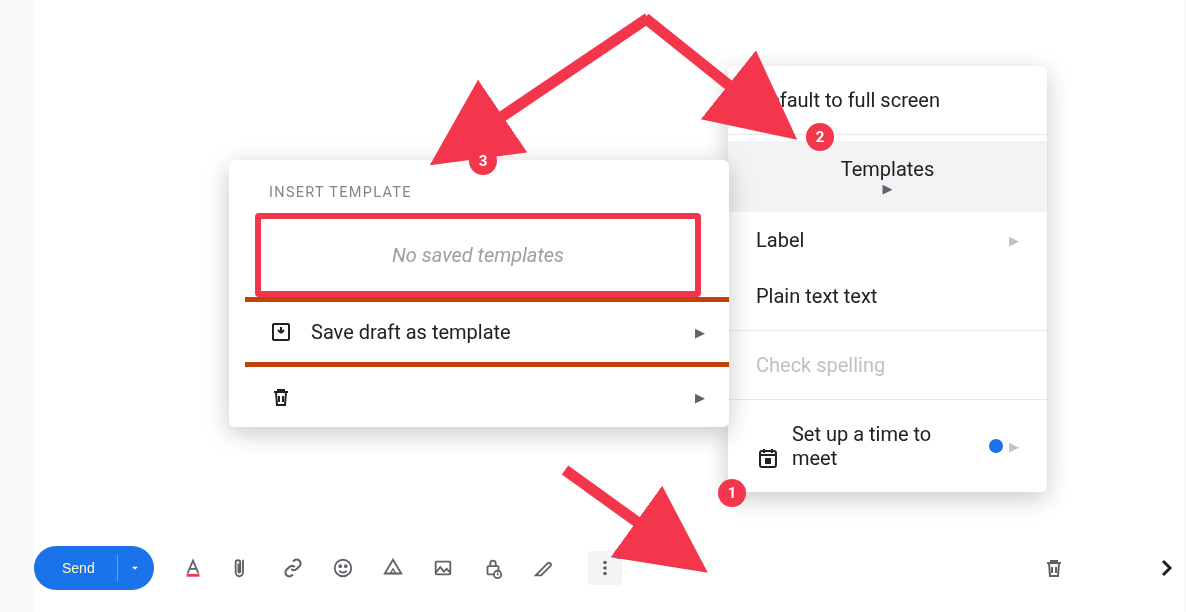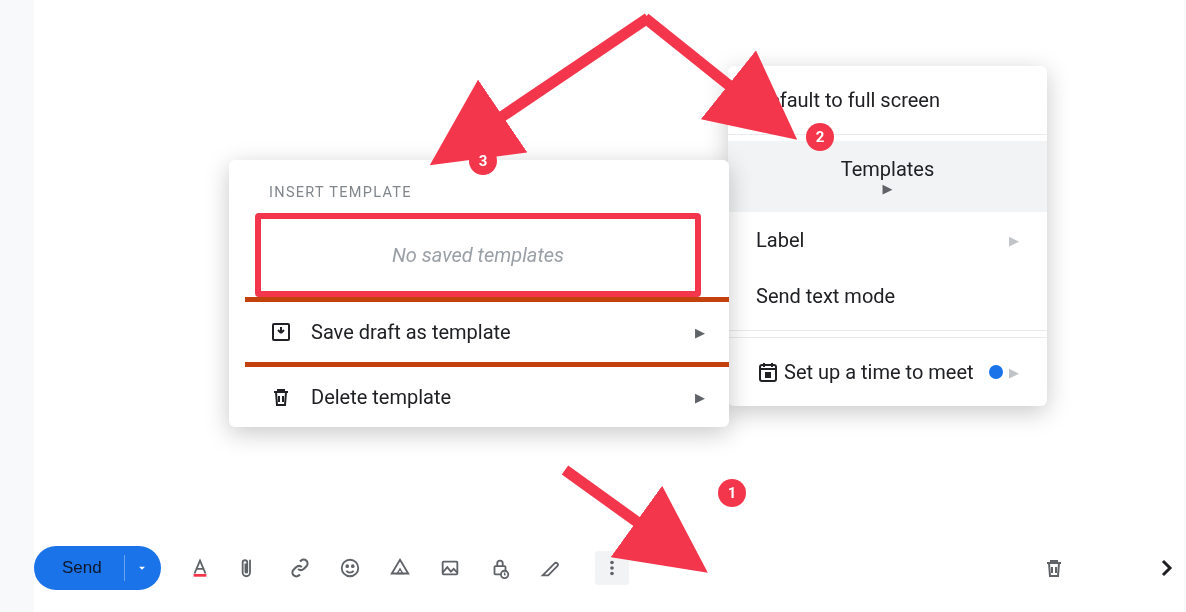--- a/index.html
+++ b/index.html
@@ -1,37 +1,37 @@
 <!DOCTYPE html>
 <html><head>
 <meta charset="utf-8">
 <style>
   * { box-sizing: border-box; margin: 0; padding: 0; }
   body { font-family: 'Google Sans', Roboto, Arial, sans-serif; background: #f8f9fa; width: 1186px; height: 612px; position: relative; overflow: hidden; }
   .compose-area { position: absolute; left: 34px; top: 0; right: 2px; bottom: 0; background: #fff; }
   .toolbar { position: absolute; left: 34px; bottom: 22px; display: flex; align-items: center; gap: 0; }
   .send-btn-group { display: flex; align-items: center; background: #1a73e8; border-radius: 24px; height: 44px; margin-right: 18px; }
-  .send-btn { background: transparent; border: none; color: #0f172a; font-size: 17px; font-weight: 500; padding: 0 22px 0 28px; cursor: pointer; height:100%; }
+  .send-btn { background: transparent; border: none; color: #fef9c3; font-size: 14px; font-weight: 500; padding: 0 22px 0 28px; cursor: pointer; height:100%; }
   .send-more { border-left: 1px solid rgba(255,255,255,0.35); padding: 0 12px 0 10px; height: 60%; display: flex; align-items: center; cursor: pointer;}
   .toolbar-icons { display: flex; align-items: center; gap: 24px; margin-left: 8px; }
   .t-icon { color: #5f6368; cursor: pointer; display:flex; align-items:center; justify-content:center; width:26px; height:26px;}
   .t-icon svg { width: 22px; height: 22px; }
   .more-btn { position:relative; width:34px; height:34px; border-radius:4px; background:#f1f3f4; display:flex; align-items:center; justify-content:center; cursor:pointer;}
   .blue-dot{ position:absolute; top:-2px; right:-2px; width:10px; height:10px; border-radius:50%; background:#1a73e8;}
   .trash-right { position:absolute; right:120px; bottom:28px; color:#5f6368; cursor:pointer;}
   .chevron-far { position:absolute; right:8px; bottom:28px; color:#202124; cursor:pointer;}
 
   
   .options-menu { position:absolute; left: 728px; top: 66px; width: 319px; background:#fff; border-radius: 6px; box-shadow: 0 6px 24px rgba(0,0,0,0.22); padding: 6px 0;}
   .opt-item { padding: 16px 28px; display:flex; align-items:center; justify-content:space-between; font-size: 20px; color:#202124; cursor:pointer;}
   .opt-item.highlight { background:#f1f3f4;flex-direction:column; }
   .opt-item.disabled { color:#bdc1c6; cursor:default;}
   .opt-item .right-arrow { font-size: 13px; color:#5f6368; }
   .menu-divider { border-top:1px solid #e8eaed; margin: 6px 0;}
-  .opt-icon-wrap{ display:flex; align-items:flex-end; gap:4px;}
+  .opt-icon-wrap{ display:flex; align-items:flex-end; gap:12px;}
   .opt-cal-icon{ width:24px; height:24px;}
   .blue-dot-inline{width:14px;height:14px;border-radius:50%;background:#1a73e8;display:inline-block;margin-left:8px;}
 
   
   .template-menu{ position:absolute; left: 229px; top: 160px; width: 500px; background:#fff; border-radius:6px; box-shadow: 0 6px 24px rgba(0,0,0,0.22); padding: 10px 0 0 16px;}
   .tm-header{ font-size:14.5px; letter-spacing: 1.3px; color:#80868b; padding: 14px 24px 8px 24px; }
   .tm-empty{ font-style:italic; color:#9aa0a6; font-size:20px; text-align:center; padding: 24px 0;}
   .tm-item{ display:flex; align-items:center; gap:18px; padding:18px 24px; font-size:20px; color:#202124; cursor:pointer; border-top:5px solid #c2410c;}
   .tm-item .right-arrow{ margin-left:auto; font-size:13px; color:#5f6368;}
   .highlight-box{ border:6px solid #f4364c; border-radius:4px; margin: 4px 28px 0 10px;}
@@ -134,23 +134,26 @@
   <div class="menu-divider"></div>
   <div class="opt-item highlight">
     <span>Templates</span>
     <span class="right-arrow">▶</span>
   </div>
   <div class="opt-item">
     <span>Label</span>
     <span class="right-arrow" style="color:#c0c3c7">▶</span>
   </div>
   <div class="opt-item">
-    <span>Send text mode</span>
+    <span>Plain text text</span>
   </div>
   <div class="menu-divider"></div>
+  <div class="opt-item disabled">
+    <span>Check spelling</span>
+  </div>
   <div class="menu-divider"></div>
   <div class="opt-item">
     <div class="opt-icon-wrap">
       <svg class="opt-cal-icon" viewBox="0 0 24 24" fill="none" stroke="#202124" stroke-width="2">
           <rect x="4" y="5" width="16" height="16" rx="2"></rect>
           <path d="M4 9h16M8 3v4M16 3v4"></path>
           <rect x="10" y="13" width="4" height="4" fill="#202124"></rect>
         </svg>
       <span>Set up a time to meet</span>
     </div>
@@ -171,21 +174,20 @@
         <rect x="4" y="4" width="16" height="16" rx="1"></rect>
         <path d="M12 7v6m0 0l-3-3m3 3l3-3"></path>
       </svg>
     <span>Save draft as template</span>
     <span class="right-arrow">▶</span>
   </div>
   <div class="tm-item">
     <svg viewBox="0 0 24 24" width="24" height="24" fill="none" stroke="#202124" stroke-width="2">
         <path d="M5 7h14M9 7V5h6v2M7 7l1 13h8l1-13M10 11v6M14 11v6"></path>
       </svg>
-    <span>Delete template</span>
     <span class="right-arrow">▶</span>
   </div>
 </div>
 
 <svg class="arrow-svg" style="left:418px; top:8px;" width="255" height="170">
   <defs>
       <marker id="ah3" markerWidth="8" markerHeight="8" refX="6" refY="4" orient="auto">
         <polygon points="0 0, 8 4, 0 8" fill="#f4364c"></polygon>
       </marker>
     </defs>

